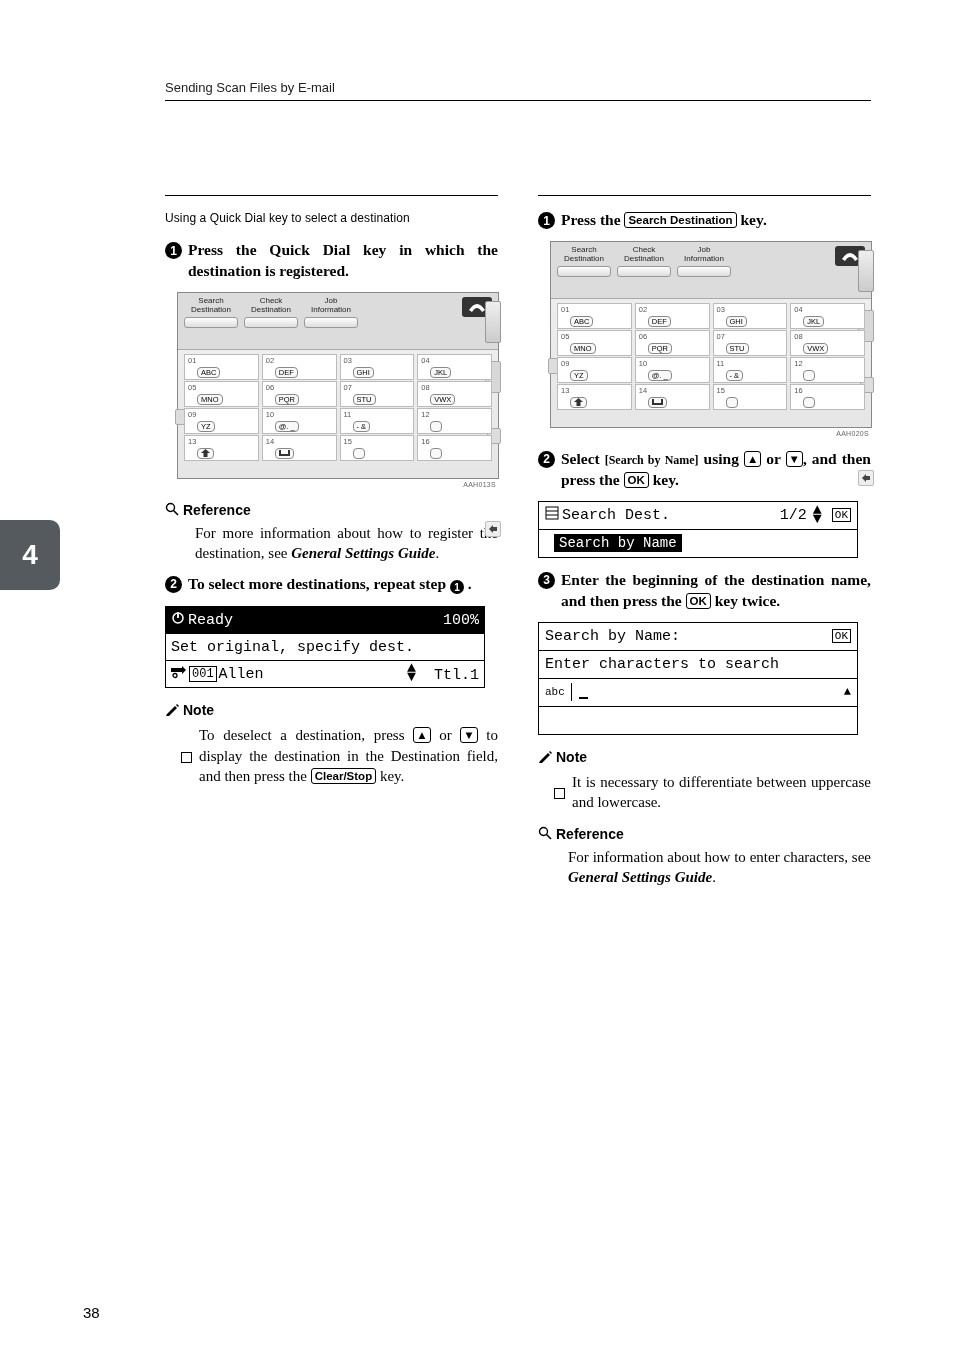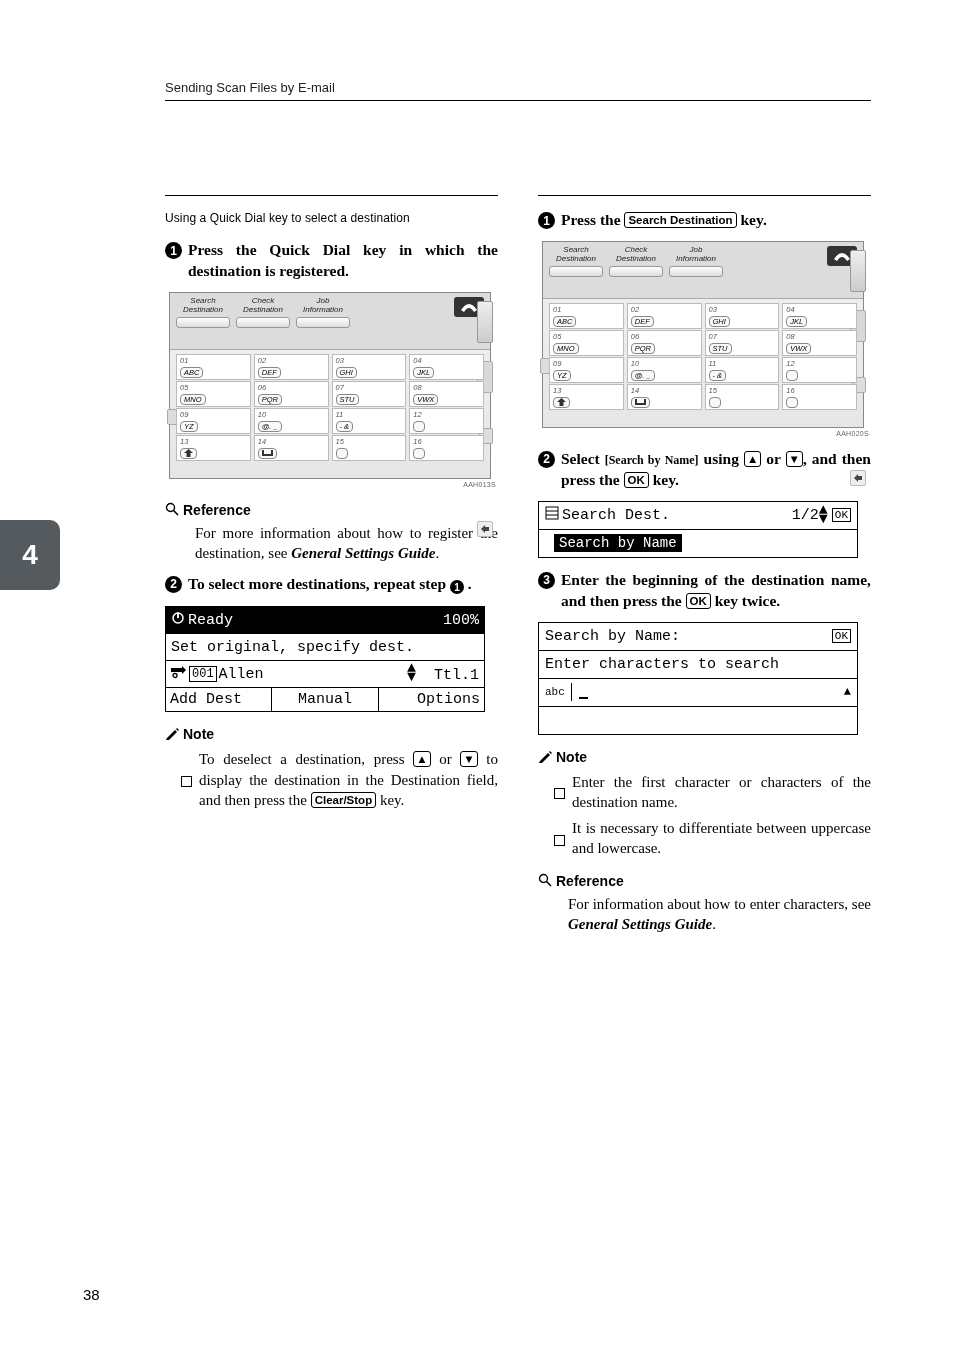--- a/index.html
+++ b/index.html
@@ -45,21 +45,21 @@
     color: #fff;
     font-family: Arial, Helvetica, sans-serif;
     font-weight: bold;
     font-size: 28px;
     text-align: center;
     line-height: 70px;
   }
   .page-num {
     position: absolute;
     left: 83px;
-    bottom: 48px;
+    bottom: 30px;
     font-family: Arial, Helvetica, sans-serif;
     font-size: 15px;
   }
   .cols {
     display: flex;
     gap: 40px;
     margin-top: 95px;
   }
   .col {
     flex: 1 1 0;
@@ -158,24 +158,23 @@
     border: 1.2px solid #000;
     margin: 4px 7px 0 0;
     flex-shrink: 0;
   }
   em.ital { font-style: italic; font-weight: bold; }
 
   
   .panel {
     border: 1px solid #888;
     background: linear-gradient(#f1f1f1, #e6e6e6);
-    margin: 10px 0 0 4px;
+    margin: 10px 0 0 12px;
     position: relative;
     width: 320px;
-    font-style: italic;
   }
   .panel-top {
     height: 50px;
     display: flex;
     align-items: flex-start;
     padding: 4px 6px 2px 6px;
     gap: 6px;
     background: #dcdcdc;
     border-bottom: 1px solid #aaa;
   }
@@ -240,21 +239,21 @@
   .krow { display: flex; gap: 3px; margin-bottom: 1px; }
   .kcell {
     flex: 1;
     border: 1px solid #bbb;
     height: 22px;
     background: #fff;
     position: relative;
     display: flex;
     flex-direction: column;
     justify-content: flex-end;
-    padding: 1px 3px;
+    padding: 1px 12px;
     overflow: hidden;
   }
   .kcell .knum {
     position: absolute;
     top: 1px; left: 3px;
     font-family: Arial, Helvetica, sans-serif;
     font-size: 7.5px;
     color: #555;
   }
   .kcell .klabel-wrap {
@@ -593,25 +592,20 @@
                 <circle cx="4" cy="10.5" r="2" stroke="#000" stroke-width="1.3" fill="none"></circle>
               </svg>
           </span>
           <span style="border:1.3px solid #000;font-size:12px;padding:0 2px;margin-right:2px">001</span>
           <span>Allen</span>
           <span class="r">
             <span class="ud-arrows">▲<br>▼</span>&nbsp;
             <span>Ttl.1</span>
           </span>
         </div>
-        <div class="lcd-row lcd-btnrow" style="padding:0">
-          <div class="lcd-btn">Add Dest</div>
-          <div class="lcd-btn mid">Manual</div>
-          <div class="lcd-btn">Options</div>
-        </div>
       </div>
 
       <div class="sub-head">
         <span class="lead-icon">
           <svg width="14" height="14" viewBox="0 0 14 14">
               <path d="M2 12 L10 4 L12 6 L4 14 L1 14 Z M11 3 L12 2 L14 4 L13 5 Z" fill="#000"></path>
             </svg>
         </span><span>Note</span>
       </div>
       <div class="bullets">
@@ -791,21 +785,21 @@
       <div class="lcd2">
         <div class="lcd2-row">
           <span class="lcd-icon">
             <svg width="14" height="14" viewBox="0 0 14 14">
                 <rect x="1" y="1" width="12" height="12" stroke="#000" fill="none"></rect>
                 <line x1="1" y1="5" x2="13" y2="5" stroke="#000"></line>
                 <line x1="1" y1="9" x2="13" y2="9" stroke="#000"></line>
               </svg>
           </span>
           <span>Search Dest.</span>
-          <span class="r" style="margin-left:auto;display:flex;align-items:center;">
+          <span class="r" style="margin-left:auto;display:flex;align-items:center;gap:6px">
             <span>1/2</span>
             <span class="ud-arrows">▲<br>▼</span>
             <span class="okbox">OK</span>
           </span>
         </div>
         <div class="lcd2-row nb">
           &nbsp;<span class="sel-chip">Search by Name</span>
         </div>
       </div>
 
@@ -832,24 +826,20 @@
       </div>
 
       <div class="sub-head">
         <span class="lead-icon">
           <svg width="14" height="14" viewBox="0 0 14 14">
               <path d="M2 12 L10 4 L12 6 L4 14 L1 14 Z M11 3 L12 2 L14 4 L13 5 Z" fill="#000"></path>
             </svg>
         </span><span>Note</span>
       </div>
       <div class="bullets">
-        <div class="bullet">
-          <div class="sq"></div>
-          <div>Enter the first character or characters of the destination name.</div>
-        </div>
         <div class="bullet">
           <div class="sq"></div>
           <div>It is necessary to differentiate between uppercase and lowercase.</div>
         </div>
       </div>
 
       <div class="sub-head">
         <span class="lead-icon">
           <svg width="14" height="14" viewBox="0 0 14 14">
               <circle cx="5.5" cy="5.5" r="4" stroke="#000" stroke-width="1.4" fill="none"></circle>

